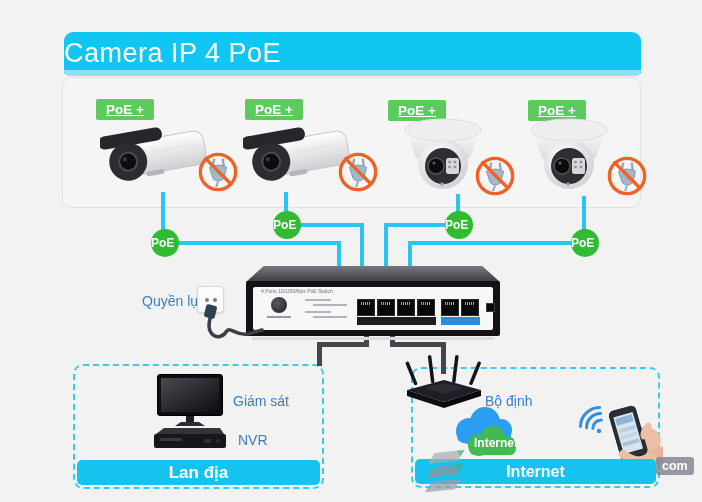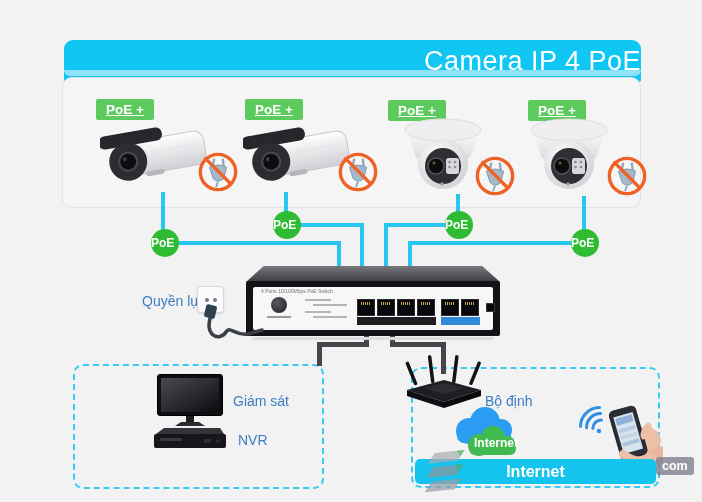--- a/index.html
+++ b/index.html
@@ -1,23 +1,23 @@
 <!DOCTYPE html>
 <html><head>
 <meta charset="utf-8">
 <style>
   * { margin:0; padding:0; box-sizing:border-box; }
   html,body { background:#ffffff; }
   body { font-family:"Liberation Sans", sans-serif; }
   .canvas { position:relative; width:702px; height:502px; background:#f2f2f3; overflow:hidden; }
 
   
-  .hdr { position:absolute; left:64px; top:40px; width:577px; height:42px;
+  .hdr { position:absolute; left:64px; top:32px; width:577px; height:42px;
          background:#10c6f3; border-radius:9px 9px 2px 2px;
-         color:#fff; font-size:27px; font-weight:500; text-align:right; line-height:42px; letter-spacing:.5px;}
+         color:#fff; font-size:27px; font-weight:500; text-align:left; line-height:42px; letter-spacing:.5px;}
   .hdr-strip { position:absolute; left:64px; top:70px; width:577px; height:6px;
          background:#8ee2f8; border-radius:0 0 7px 7px; }
 
   
   .cam-wrap { position:absolute; left:62px; top:77px; width:579px; height:131px;
          background:#f5f5f6; border:1px solid #e2e2e4; border-radius:10px; }
 
   .poe-badge { position:absolute; background:#5dca5d; color:#fff; font-size:13.5px; font-weight:bold;
          padding:3px 10px; border-radius:2px;text-decoration:underline; }
 
@@ -274,20 +274,21 @@
     </svg>
     <div class="blue-label" style="left:158px;top:27px">Giám sát</div>
     <svg class="abs" style="left:75px;top:60px" width="80" height="26" viewBox="0 0 80 26">
       <path d="M6,8 L14,2 L70,2 L74,8 Z" fill="#33333a"></path>
       <rect x="4" y="8" width="72" height="14" rx="2" fill="#17171b"></rect>
       <rect x="10" y="12" width="22" height="3" rx="1.5" fill="#3a3a42"></rect>
       <rect x="54" y="13" width="7" height="4" fill="#2e2e36"></rect>
       <circle cx="68" cy="15" r="2" fill="#2a2a30"></circle>
     </svg>
     <div class="blue-label" style="left:163px;top:66px">NVR</div>
+    <div class="box-footer" style="font-size:17px">Lan địa</div>
   </div>
 
   <div class="dash-box" style="left:411px;top:367px;width:249px;height:121px">
     <svg class="abs" style="left:-9px;top:-19px" width="80" height="58" viewBox="0 0 80 58">
       <rect x="10" y="10" width="3.5" height="25" rx="1.5" fill="#141418" transform="rotate(-22 12 34)"></rect>
       <rect x="27" y="5" width="3.5" height="28" rx="1.5" fill="#141418" transform="rotate(-7 29 32)"></rect>
       <rect x="48" y="5" width="3.5" height="28" rx="1.5" fill="#141418" transform="rotate(7 50 32)"></rect>
       <rect x="65" y="10" width="3.5" height="25" rx="1.5" fill="#141418" transform="rotate(22 67 34)"></rect>
       <polygon points="3,40 40,30 77,40 40,52" fill="#1e1e24"></polygon>
       <polygon points="20,38 40,33 60,38 40,44" fill="#2c2c34"></polygon>

